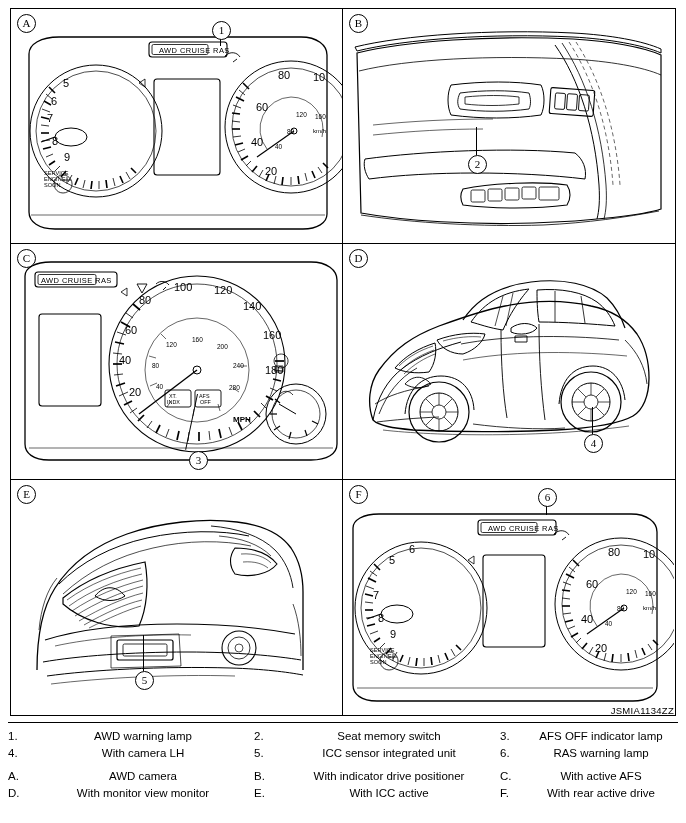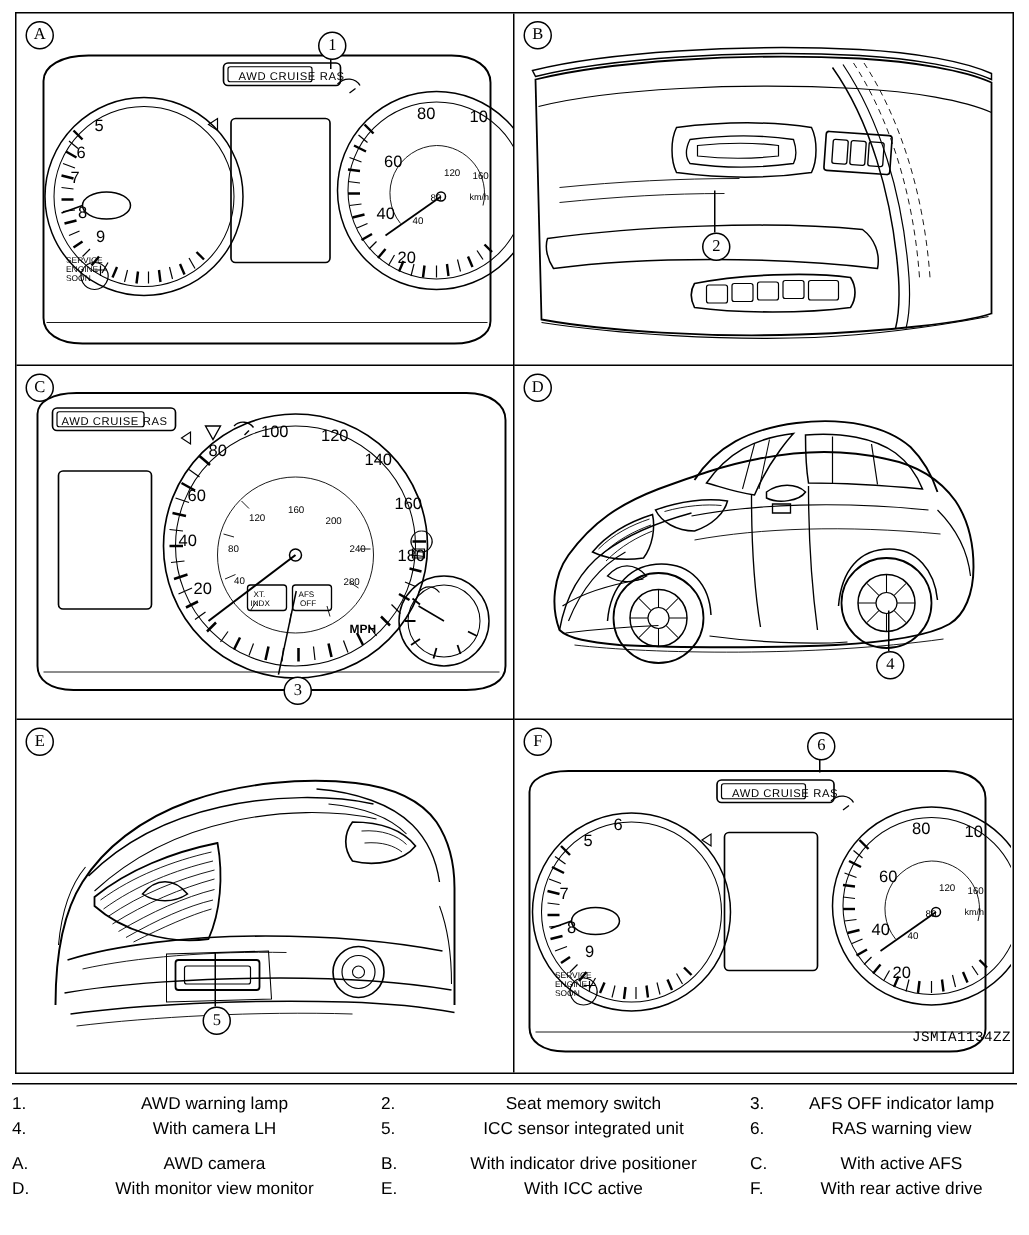--- a/index.html
+++ b/index.html
@@ -76,24 +76,24 @@
     background: #000;
     z-index: 8;
   }
   svg { display: block; }
   .art { position: absolute; left: 0; top: 0; }
 
   
   .code {
     position: absolute;
     right: 12px;
-    top: 686px;
+    top: 705px;
     font-size: 9.5px;
     letter-spacing: 0.3px;
-    font-family: Liberation Mono, monospace;
+    font-family: Liberation Sans, sans-serif;
   }
 
   
   .legend {
     position: absolute;
     left: 8px;
     top: 730px;
     width: 670px;
     display: grid;
     grid-template-columns: 246px 246px 178px;
@@ -686,21 +686,21 @@
     <div class="entry">
       <span class="key">4.</span>
       <span class="txt">With camera LH</span>
     </div>
     <div class="entry">
       <span class="key">5.</span>
       <span class="txt">ICC sensor integrated unit</span>
     </div>
     <div class="entry">
       <span class="key">6.</span>
-      <span class="txt">RAS warning view</span>
+      <span class="txt">RAS warning lamp</span>
     </div>
     <div class="sep"></div>
 
     <div class="entry">
       <span class="key">A.</span>
       <span class="txt">AWD camera</span>
     </div>
     <div class="entry">
       <span class="key">B.</span>
       <span class="txt">With indicator drive positioner</span>

